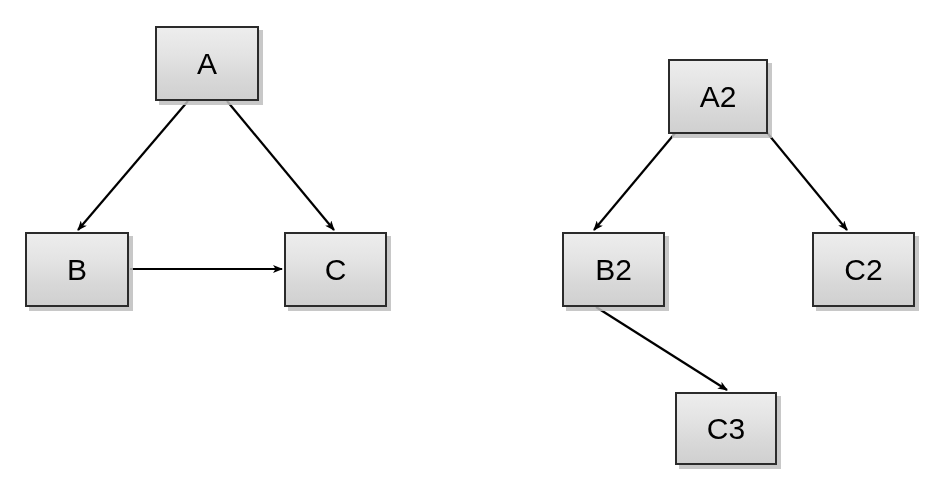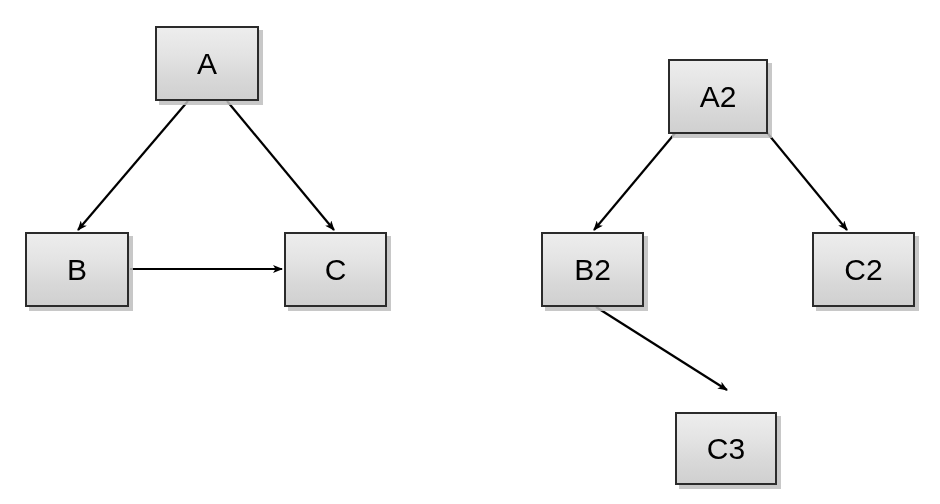--- a/index.html
+++ b/index.html
@@ -67,23 +67,23 @@
       </div>
       <div class="node" style="left: 25px; top: 232px; width: 104px; height: 75px;">
         <span class="node-label">B</span>
       </div>
       <div class="node" style="left: 284px; top: 232px; width: 103px; height: 75px;">
         <span class="node-label">C</span>
       </div>
       <div class="node" style="left: 668px; top: 26px; width: 100px; height: 75px; margin-top: 33px;">
         <span class="node-label">A2</span>
       </div>
-      <div class="node" style="left: 541px; top: 232px; width: 103px; height: 75px;">
+      <div class="node" style="left: 562px; top: 232px; width: 103px; height: 75px;">
         <span class="node-label">B2</span>
       </div>
       <div class="node" style="left: 800px; top: 232px; width: 103px; height: 75px; margin-left: 12px;">
         <span class="node-label">C2</span>
       </div>
-      <div class="node" style="left: 675px; top: 392px; width: 102px; height: 73px; margin-top: 20px;">
+      <div class="node" style="left: 675px; top: 392px; width: 102px; height: 73px;">
         <span class="node-label">C3</span>
       </div>
     </div>
 </div>
 
 </body></html>

